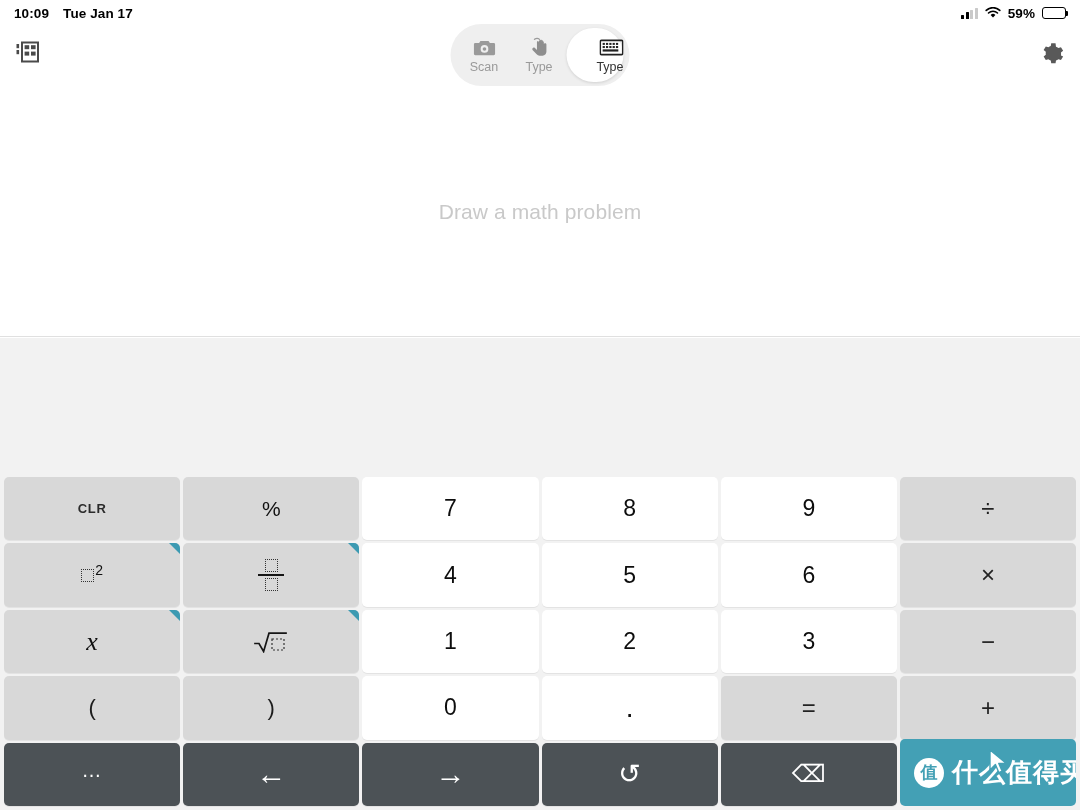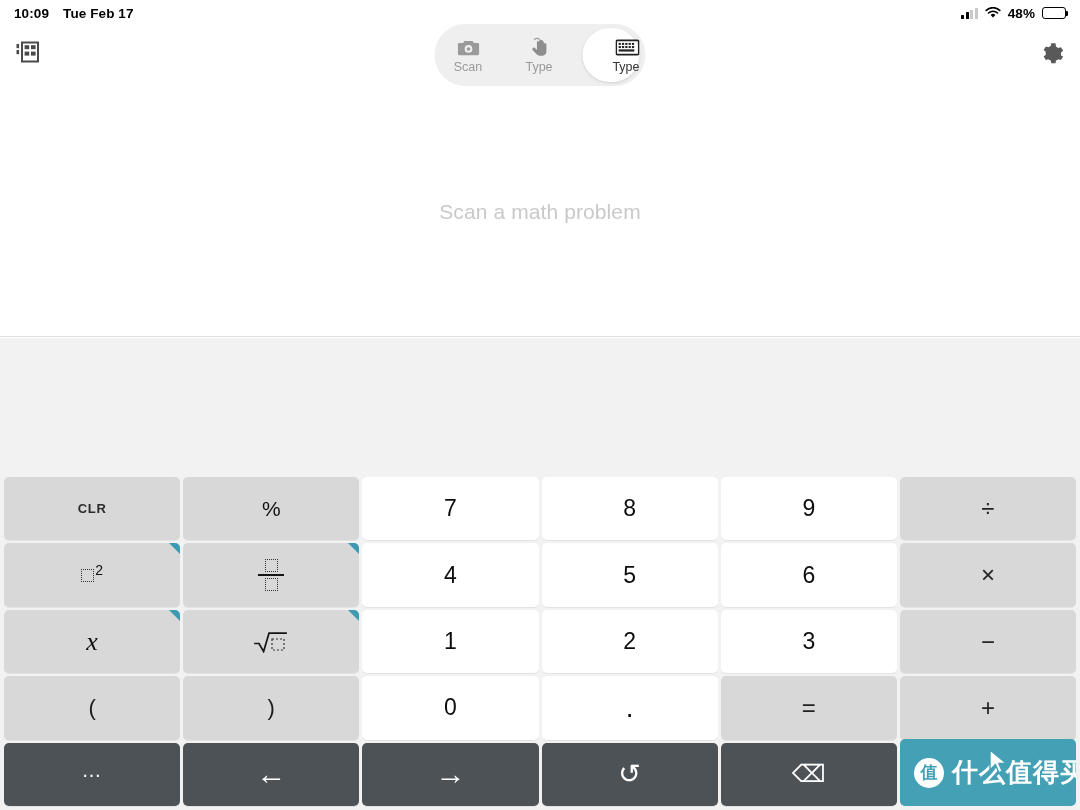--- a/index.html
+++ b/index.html
@@ -51,21 +51,21 @@
   }
   .gear-icon {
     position:absolute; right:16px; top:15px; width:26px; height:26px;
     cursor:pointer;
   }
 
   
   .segctl {
     position:absolute; left:50%; transform:translateX(-50%); top:-2px;
     height:62px; background:#efefef; border-radius:31px;
-    display:flex; align-items:center; padding:4px 6px; gap:16px;
+    display:flex; align-items:center; padding:4px 6px; gap:0px;
   }
   .seg {
     width:55px; height:54px; border-radius:27px;
     display:flex; flex-direction:column; align-items:center; justify-content:center;
     gap:3px; cursor:pointer; background:transparent;
   }
   .seg.active { background:#fff; box-shadow:0 1px 3px rgba(0,0,0,.13); width:57px;align-items:flex-end;}
   .seg .seg-label { font-size:12.5px; color:#9a9a9a; line-height:1; }
   .seg.active .seg-label { color:#333; }
   .seg .seg-ico { height:21px; display:flex; align-items:center; justify-content:center; }
@@ -150,37 +150,37 @@
   .wm-cursor { position:absolute; left:88px; top:10px; width:22px; height:26px; }
 </style>
 </head>
 <body>
 
 <div id="app">
 
   <div class="statusbar">
     <div class="status-left">
       <span class="sb-time">10:09</span>
-      <span class="sb-date">Tue Feb 17</span>
+      <span class="sb-date">Tue Jan 17</span>
     </div>
     <div class="status-right">
       <span class="cell-bars">
         <i></i>
           <i></i>
           <i></i>
           <i></i>
       </span>
       <span class="wifi">
         <svg viewBox="0 0 16 12" width="16" height="12">
           <path d="M8 10.6 L5.6 8.0 A3.5 3.5 0 0 1 10.4 8.0 Z" fill="#000"></path>
           <path d="M3.5 6.0 A6.5 6.5 0 0 1 12.5 6.0" stroke="#000" stroke-width="1.6" fill="none" stroke-linecap="round"></path>
           <path d="M1.2 3.4 A9.8 9.8 0 0 1 14.8 3.4" stroke="#000" stroke-width="1.6" fill="none" stroke-linecap="round"></path>
         </svg>
       </span>
-      <span class="sb-batt-pct">48%</span>
+      <span class="sb-batt-pct">59%</span>
       <span class="batt">
         <span class="fill" style="width:56%"></span>
       </span>
     </div>
   </div>
 
   <div class="topbar">
 
     <div class="list-icon">
       <svg viewBox="0 0 24 24" width="24" height="24">
@@ -242,21 +242,21 @@
     </div>
 
     <div class="gear-icon">
       <svg viewBox="0 0 24 24" width="26" height="26">
         <path fill="#595959" d="M12 8.2a3.8 3.8 0 1 0 0 7.6 3.8 3.8 0 0 0 0-7.6zm9.2 5.1.1-1.3-.1-1.3 2-1.6-2-3.4-2.4.8a8.6 8.6 0 0 0-2.2-1.3L16.2 2h-4l-.4 2.5c-.8.3-1.5.7-2.2 1.3l-2.4-.8-2 3.4 2 1.6-.1 1.3.1 1.3-2 1.6 2 3.4 2.4-.8c.7.6 1.4 1 2.2 1.3l.4 2.5h4l.4-2.5c.8-.3 1.5-.7 2.2-1.3l2.4.8 2-3.4z"></path>
       </svg>
     </div>
   </div>
 
   <div class="inputarea">
-    <span class="placeholder">Scan a math problem</span>
+    <span class="placeholder">Draw a math problem</span>
   </div>
 
   <div class="lower"></div>
 
   <div class="keypad">
 
     <div class="krow">
       <div class="key clr">
         <span>CLR</span>
       </div>

